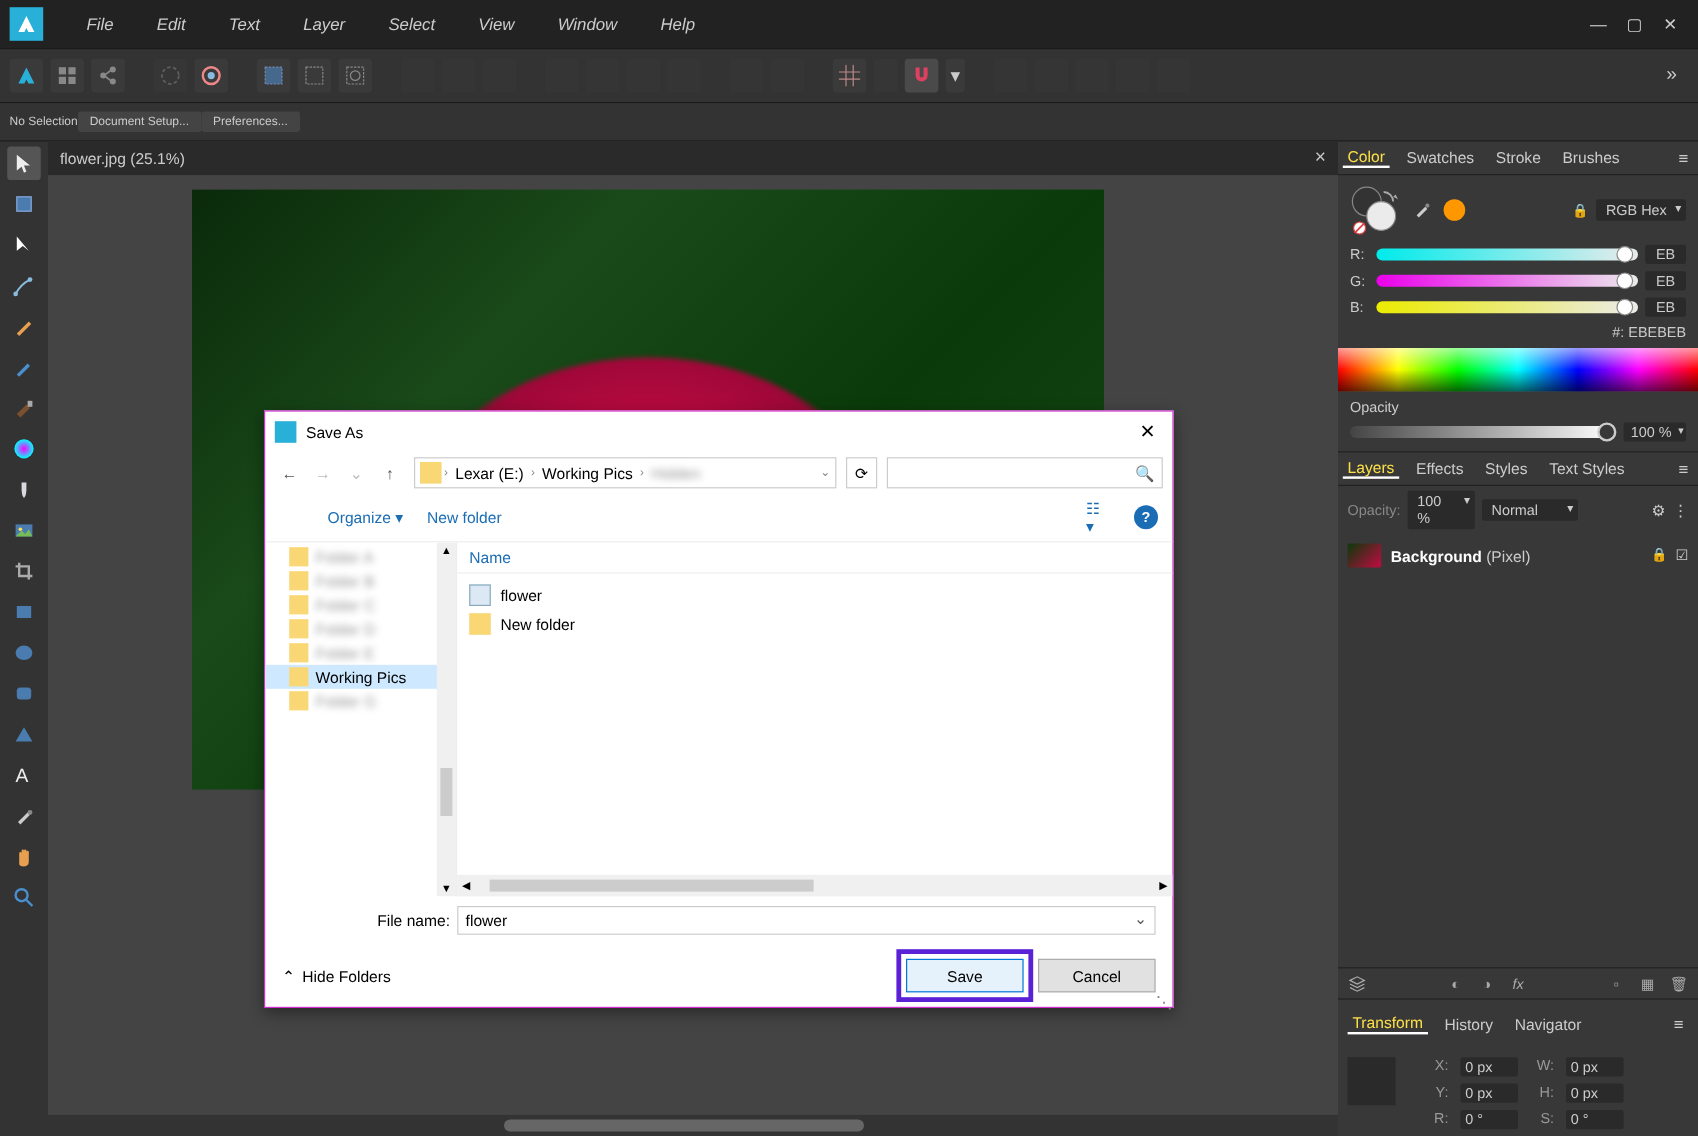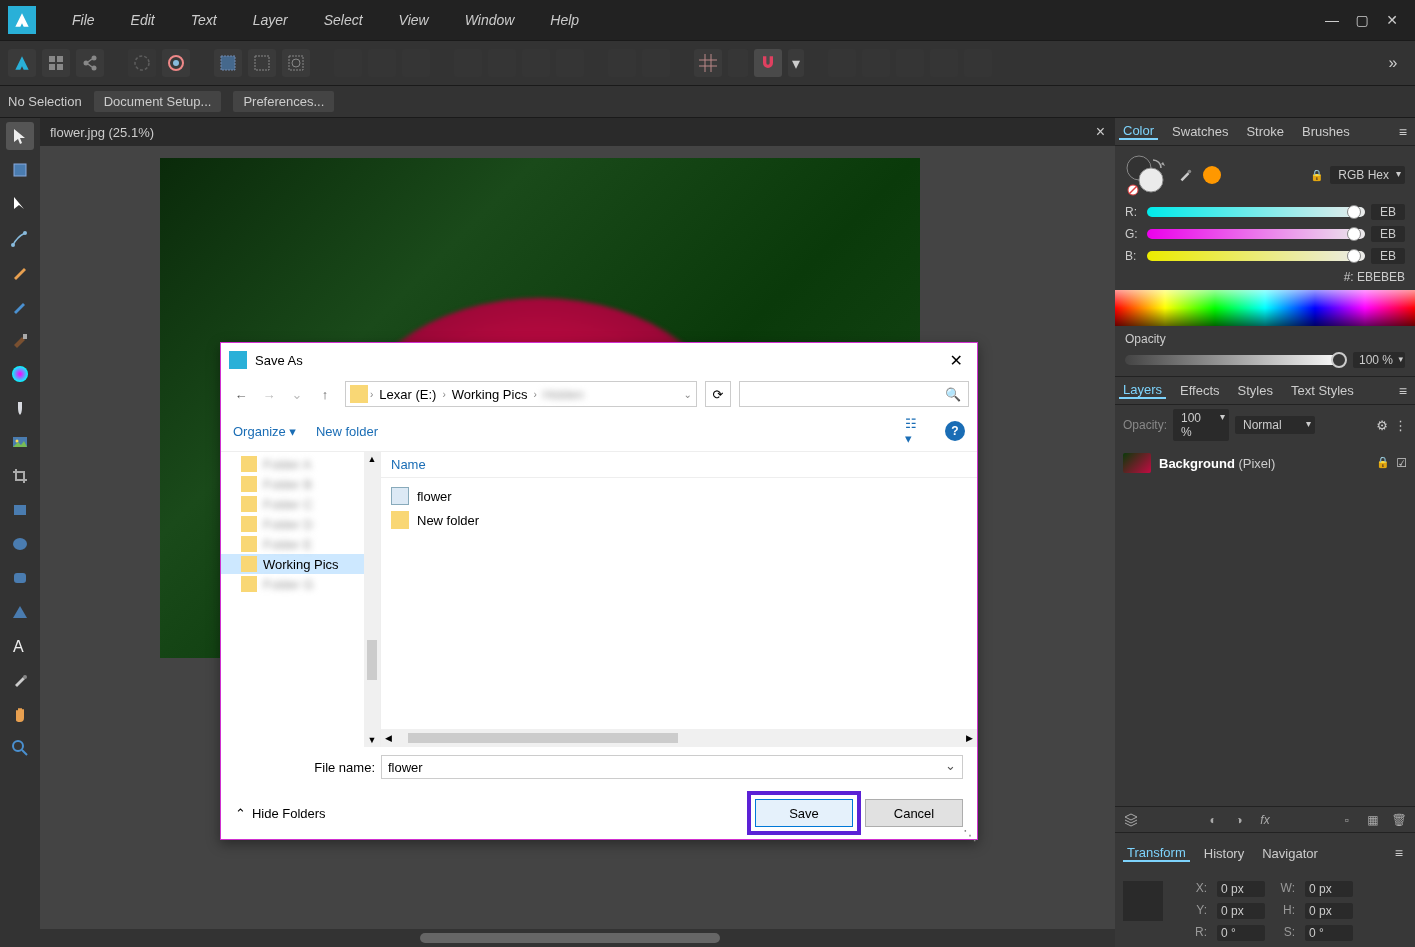--- a/index.html
+++ b/index.html
@@ -11,41 +11,41 @@
 .menubar .menu-item { padding:0 18px; font-size:14px; cursor:pointer;font-style:italic; }
 .menubar .spacer { flex:1; }
 .menubar .winbtn { width:30px; text-align:center; font-size:14px; cursor:pointer; }
 
 .toolbar2 { height:46px; background:#333; display:flex; align-items:center; padding:0 8px; gap:6px; border-top:1px solid #1a1a1a; border-bottom:1px solid #1a1a1a; }
 .toolbar2 .tb-icon { width:28px; height:28px; background:#3a3a3a; border-radius:3px; display:flex; align-items:center; justify-content:center; }
 .toolbar2 .sep { width:12px; }
 .snap-icon { width:28px; height:28px; background:#3a3a3a; border-radius:3px; display:flex; align-items:center; justify-content:center; }
 .snap-icon svg { width:20px; height:20px; }
 
-.contextbar { height:32px; background:#333; display:flex; align-items:center; padding:0 8px; font-size:13px; gap:12px; border-bottom:1px solid #1a1a1a; }
+.contextbar { height:32px; background:#333; display:flex; align-items:center; padding:0 8px; font-size:10px; border-bottom:1px solid #1a1a1a; }
 .contextbar .cbtn { padding:3px 10px; background:#444; border-radius:2px; }
 
 .main { display:flex; height:calc(100% - 118px); }
 .tools { width:40px; background:#333; display:flex; flex-direction:column; align-items:center; padding-top:4px; gap:6px; }
 .tools .tool { width:28px; height:28px; display:flex; align-items:center; justify-content:center; cursor:pointer; border-radius:3px; }
 .tools .tool.active { background:#555; }
 
 .canvas-area { flex:1; background:#444; display:flex; flex-direction:column; position:relative; }
 .doc-tab { height:28px; display:flex; align-items:center; padding:0 10px; font-size:13px; background:#2a2a2a; justify-content:space-between; }
 .doc-tab .close { cursor:pointer; font-size:16px;}
 .canvas-content { flex:1; position:relative; overflow:hidden; background:#444; }
 .flower-img { position:absolute; left:120px; top:12px; width:760px; height:500px; background:linear-gradient(135deg,#0a2a0a 0%,#1a4a1a 30%,#0a3a0a 60%,#1a4a1a 100%); overflow:hidden; }
 .flower-img::after { content:""; position:absolute; left:180px; top:140px; width:400px; height:300px; background:radial-gradient(circle at 50% 60%, #e81960 0%, #c20a42 40%, #9c0838 70%, transparent 80%); filter:blur(2px); border-radius:50% 50% 40% 40%;}
 .canvas-scroll-h { height:18px; background:#333; display:flex; align-items:center; }
 .canvas-scroll-h .thumb { height:10px; background:#666; border-radius:5px; margin-left:380px; width:300px; }
 
 .right-panel { width:300px; background:#383838; display:flex; flex-direction:column; font-size:12px; overflow:hidden;}
 .panel-tabs { display:flex; height:28px; align-items:center; padding:0 4px; gap:10px; border-bottom:1px solid #222; }
 .panel-tabs span { cursor:pointer; font-size:13px; padding:0 4px;}
-.panel-tabs span.active { color:#7dd3fc; border-bottom:2px solid #7dd3fc; }
+.panel-tabs span.active { color:#fde047; border-bottom:2px solid #ffffff; }
 .panel-tabs .menu-btn { margin-left:auto; font-size:14px; cursor:pointer; }
 .color-panel { padding:8px 10px; }
 .color-wheel-row { display:flex; align-items:center; gap:10px; margin-bottom:8px; }
 .color-circ { width:42px; height:42px; border-radius:50%; position:relative; }
 .eyedrop { width:16px; height:16px; }
 .color-dot { width:18px; height:18px; border-radius:50%; background:#ff9800; }
 .lock-format { margin-left:auto; display:flex; align-items:center; gap:6px; }
 .dropdown { background:#2a2a2a; padding:2px 16px 2px 8px; font-size:12px; border-radius:2px; position:relative; }
 .dropdown::after { content:"▾"; position:absolute; right:4px; top:2px; font-size:10px;}
 .sliders { display:flex; flex-direction:column; gap:6px; }
@@ -94,21 +94,21 @@
 .saveas-nav { height:34px; display:flex; align-items:center; padding:0 8px; gap:4px;}
 .saveas-nav .navbtn { width:24px; text-align:center; color:#555; cursor:pointer;}
 .saveas-nav .navbtn.disabled { color:#bbb;}
 .saveas-nav .pathbar { flex:1; border:1px solid #ccc; height:26px; display:flex; align-items:center; padding:0 4px; gap:2px; margin:0 4px;}
 .saveas-nav .pathbar .fi { width:18px; height:18px; background:#f9d775; }
 .saveas-nav .pathbar .seg { padding:0 4px;}
 .saveas-nav .pathbar .arr { color:#888; font-size:10px;}
 .saveas-nav .pathbar .blur { filter:blur(3px); color:#999;}
 .saveas-nav .refresh { width:26px; height:26px; border:1px solid #ccc; display:flex; align-items:center; justify-content:center; margin-right:4px;}
 .saveas-nav .search { width:230px; height:26px; border:1px solid #ccc; display:flex; align-items:center; justify-content:flex-end; padding:0 6px;}
-.saveas-toolbar { height:40px; display:flex; align-items:center; padding:0 12px; gap:20px;}
+.saveas-toolbar { height:40px; display:flex; align-items:center; padding:0 12px; gap:20px;margin-left:40px;}
 .saveas-toolbar .org { color:#1a6db5; cursor:pointer;}
 .saveas-toolbar .tbspace { flex:1;}
 .saveas-toolbar .view-icon { width:20px; height:20px; display:flex; align-items:center; justify-content:center; color:#1a6db5;}
 .saveas-toolbar .help { width:20px; height:20px; border-radius:50%; background:#1a6db5; color:#fff; display:flex; align-items:center; justify-content:center; font-size:12px; font-weight:bold;}
 .saveas-body { flex:1; display:flex; border-top:1px solid #eee;}
 .saveas-tree { width:160px; border-right:1px solid #eee; overflow:hidden; position:relative; padding-top:2px;}
 .saveas-tree .titem { display:flex; align-items:center; gap:6px; padding:2px 4px 2px 20px; font-size:13px;}
 .saveas-tree .titem.active { background:#cde8ff;}
 .saveas-tree .titem .fi { width:16px; height:16px; background:#f9d775;}
 .saveas-tree .titem .blur { filter:blur(3px); color:#999;}

